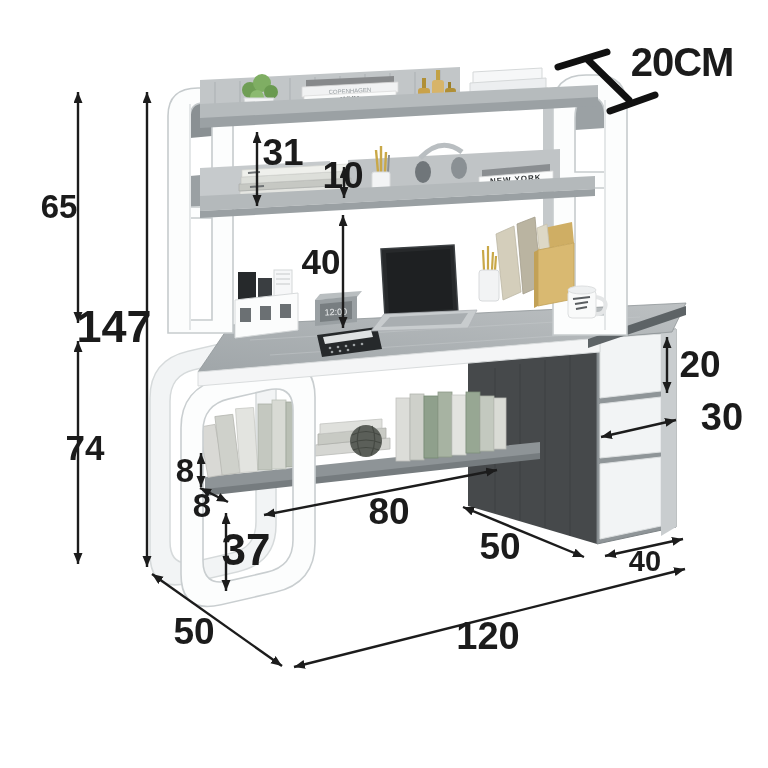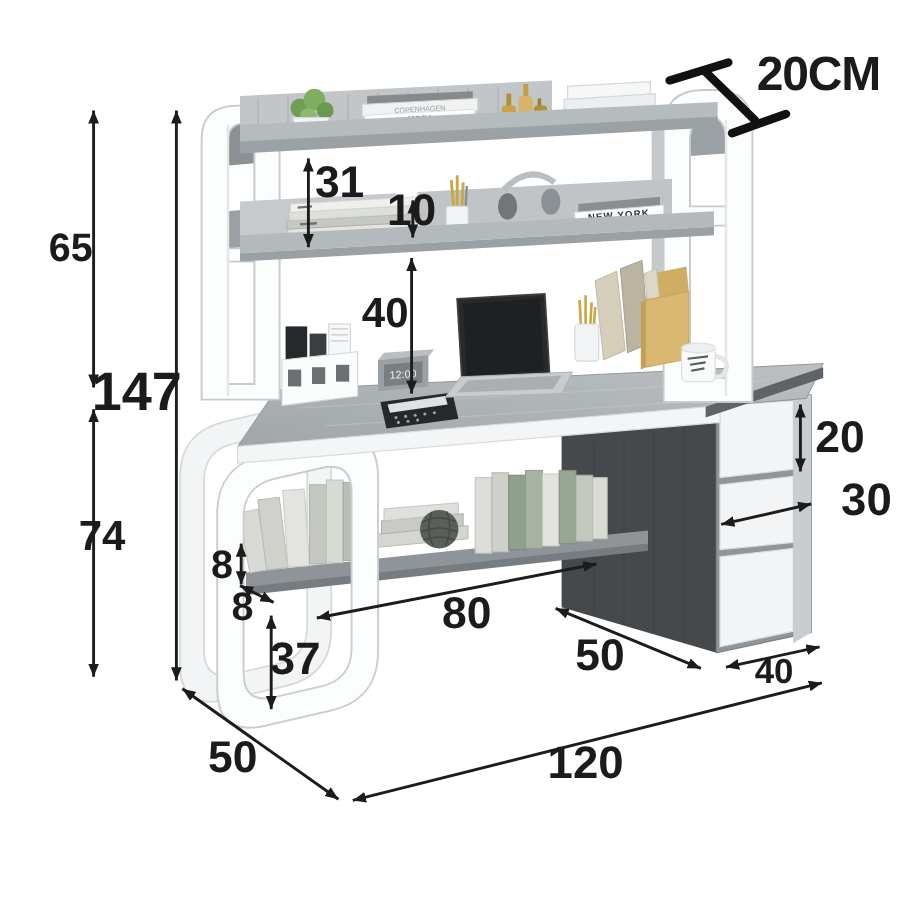--- a/index.html
+++ b/index.html
@@ -264,20 +264,20 @@
 <div class="lbl" style="left:114px;top:326px;font-size:45px;">147</div>
 <div class="lbl" style="left:57px;top:447px;font-size:35px;margin-left:28px;">74</div>
 <div class="lbl" style="left:283px;top:152px;font-size:37px;">31</div>
 <div class="lbl" style="left:343px;top:147px;font-size:37px;margin-top:28px;">10</div>
 <div class="lbl" style="left:321px;top:261px;font-size:35px;">40</div>
 <div class="lbl" style="left:682px;top:62px;font-size:40px;letter-spacing:-1px;">20CM</div>
 <div class="lbl" style="left:700px;top:364px;font-size:37px;">20</div>
 <div class="lbl" style="left:702px;top:417px;font-size:38px;margin-left:20px;">30</div>
 <div class="lbl" style="left:185px;top:470px;font-size:33px;">8</div>
 <div class="lbl" style="left:202px;top:505px;font-size:33px;">8</div>
-<div class="lbl" style="left:246px;top:550px;font-size:38px;text-align:right;">37</div>
+<div class="lbl" style="left:246px;top:550px;font-size:44px;text-align:right;">37</div>
 <div class="lbl" style="left:389px;top:511px;font-size:37px;">80</div>
 <div class="lbl" style="left:194px;top:631px;font-size:37px;">50</div>
 <div class="lbl" style="left:500px;top:546px;font-size:37px;">50</div>
 <div class="lbl" style="left:645px;top:561px;font-size:29px;">40</div>
 <div class="lbl" style="left:488px;top:636px;font-size:38px;">120</div>
 
 </div>
 
 </body></html>

